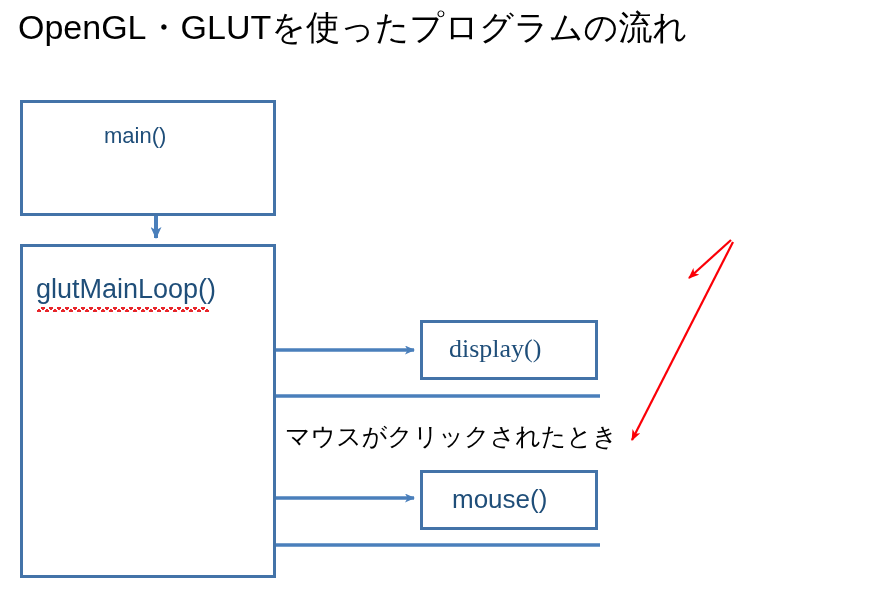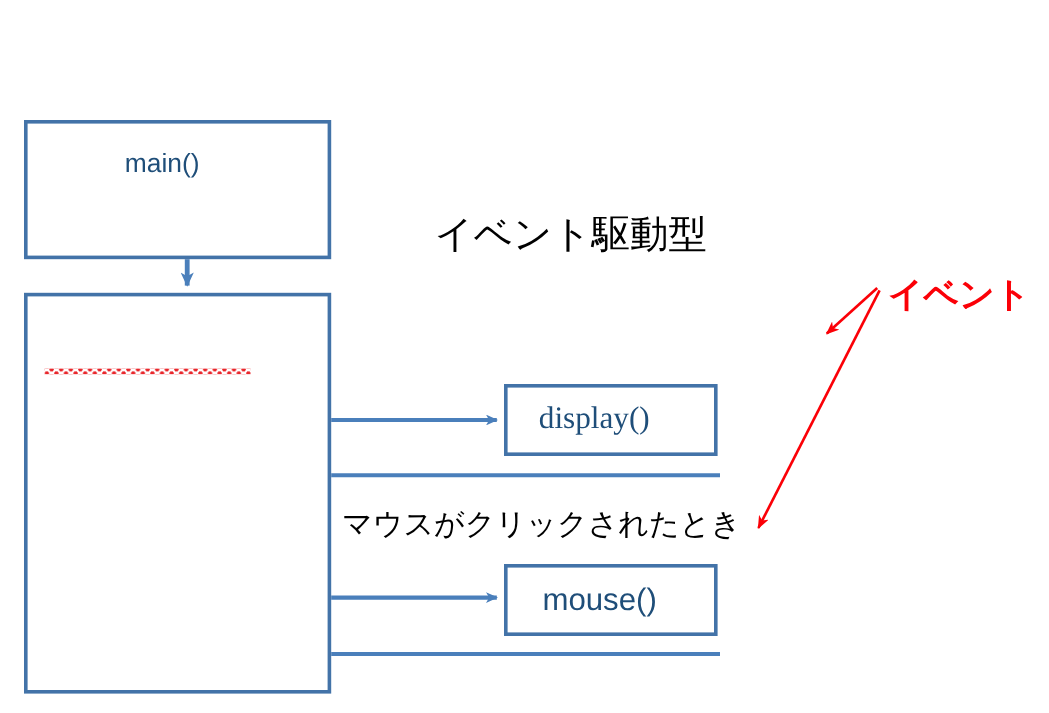--- a/index.html
+++ b/index.html
@@ -94,20 +94,21 @@
     font-weight: bold;
     color: #fb0007;
     white-space: nowrap;
   }
 </style>
 </head>
 <body>
 
 <div id="slide">
 
+  <div id="slide-title">OpenGL・GLUTを使ったプログラムの流れ</div>
 
   <svg id="connectors" viewBox="0 0 874 594" xmlns="http://www.w3.org/2000/svg">
     <defs>
       <marker id="arrow-blue-r" markerWidth="10" markerHeight="9" refX="9" refY="4.5" orient="auto" markerUnits="userSpaceOnUse">
         <path d="M0,0 L10,4.5 L0,9 L2.6,4.5 Z" fill="#4a7fbb"></path>
       </marker>
       <marker id="arrow-blue-l" markerWidth="10" markerHeight="9" refX="9" refY="4.5" orient="auto" markerUnits="userSpaceOnUse">
         <path d="M0,0 L10,4.5 L0,9 L2.6,4.5 Z" fill="#4a7fbb"></path>
       </marker>
       <marker id="arrow-blue-d" markerWidth="12" markerHeight="11" refX="11" refY="5.5" orient="auto" markerUnits="userSpaceOnUse">
@@ -133,28 +134,27 @@
       </marker>
     </defs>
     <line x1="731" y1="240" x2="689" y2="278" stroke="#fb0007" stroke-width="2.2" marker-end="url(#arrow-red)"></line>
     <line x1="733" y1="242" x2="632" y2="440" stroke="#fb0007" stroke-width="2.2" marker-end="url(#arrow-red)"></line>
   </svg>
 
   <div class="proc-box" id="box-main"></div>
   <div class="proc-label" id="label-main">main()</div>
 
   <div class="proc-box" id="box-loop"></div>
+  <div class="proc-label" id="label-loop">glutMainLoop()</div>
   <div class="squiggle" id="squiggle-loop"></div>
 
   <div class="proc-box" id="box-display"></div>
   <div class="proc-label" id="label-display">display()</div>
 
   <div class="proc-box" id="box-mouse"></div>
   <div class="proc-label" id="label-mouse">mouse()</div>
 
-  <div class="anno" id="anno-event-driven">イベント駆動型</div>
 
 
   <div class="anno" id="anno-mouse-cond">マウスがクリックされたとき</div>
 
-  <div id="anno-event-label">イベント</div>
 
 </div>
 
 </body></html>

